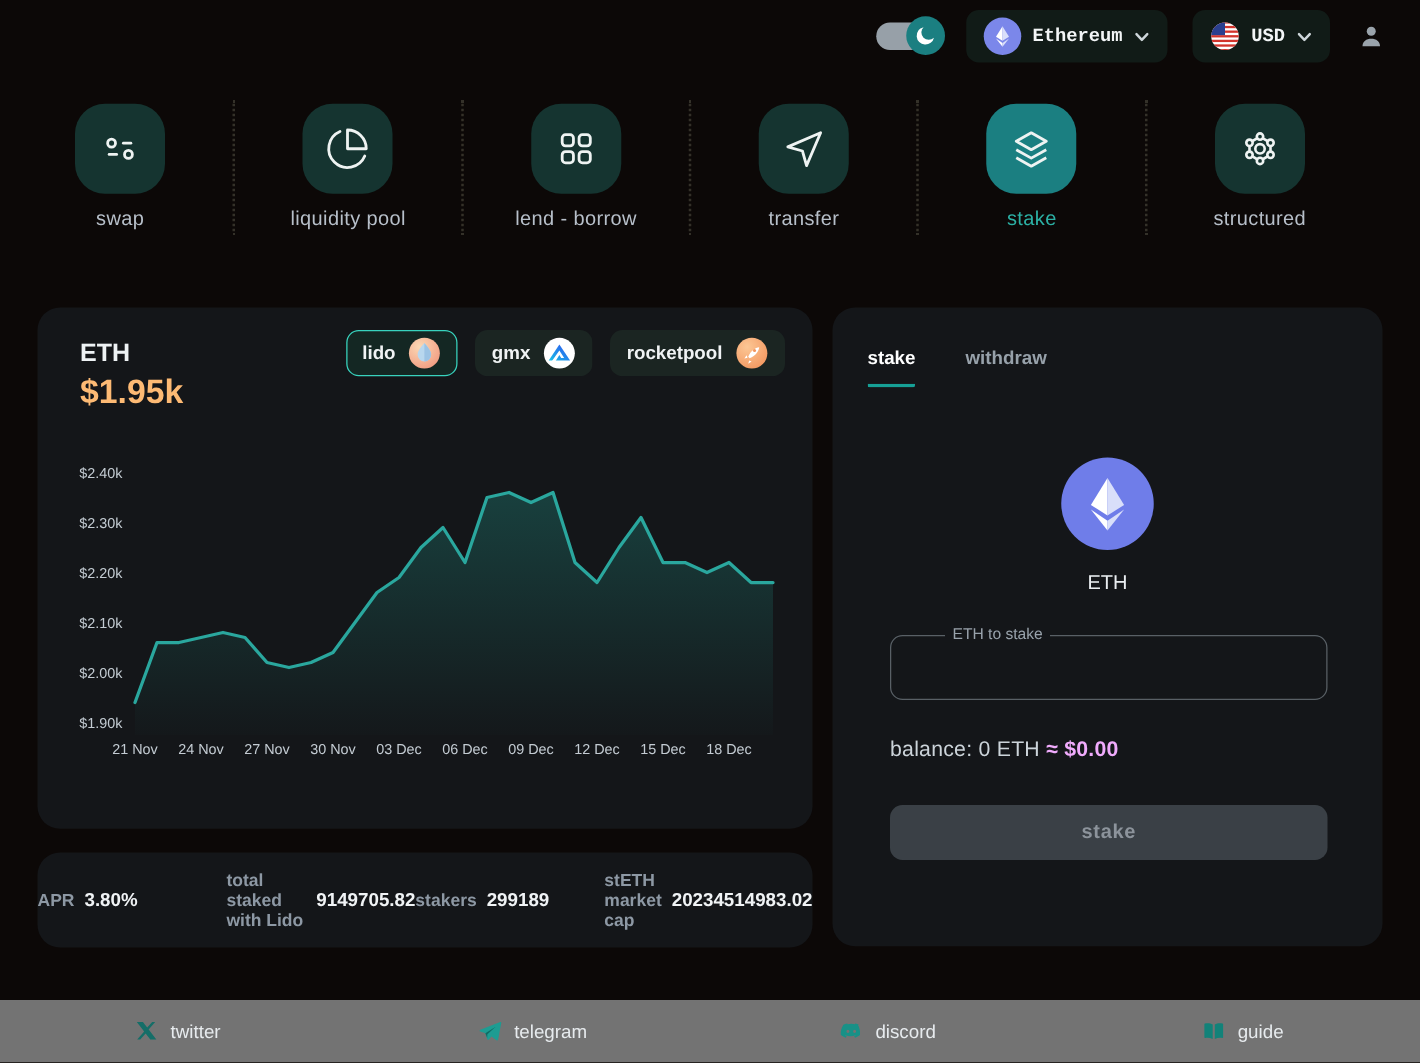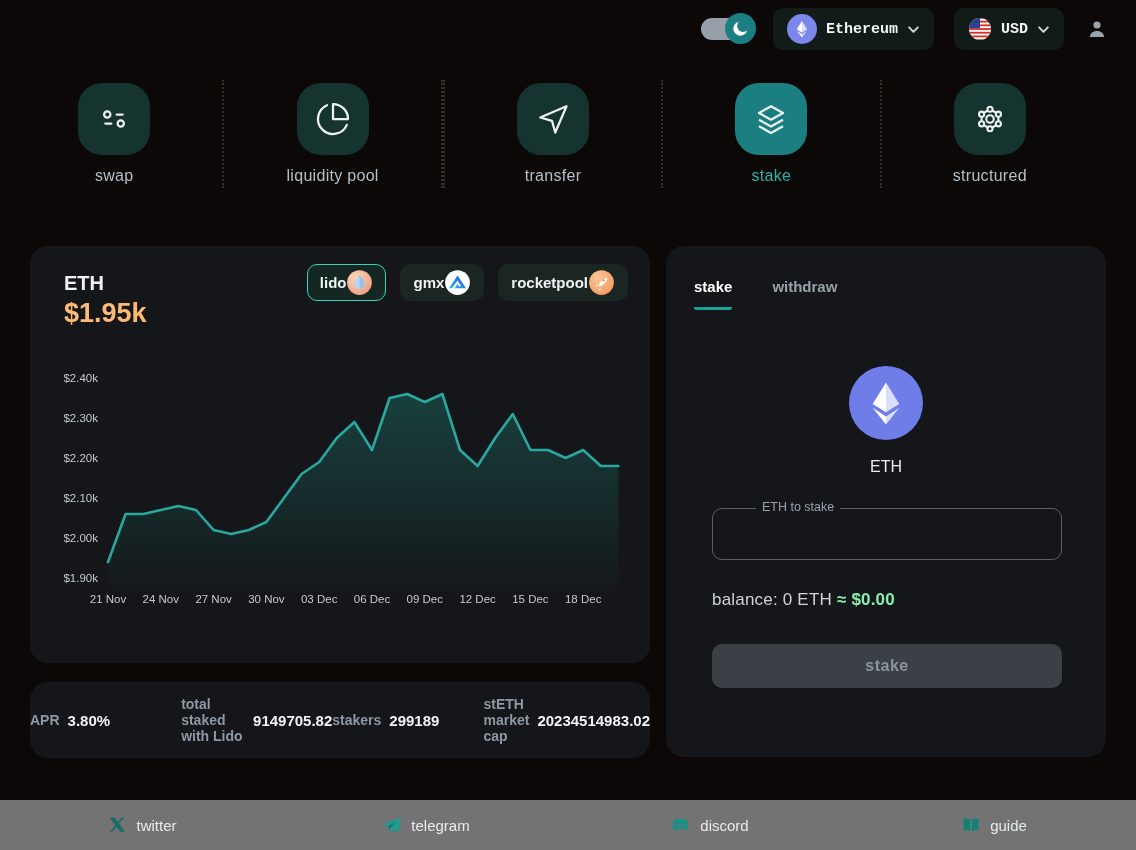--- a/index.html
+++ b/index.html
@@ -34,21 +34,21 @@
 
   
   .card{position:absolute;background:#141619;border-radius:18px;}
   .chart-card{left:30px;top:246px;width:620px;height:417px;}
   .stats-card{left:30px;top:682px;width:620px;height:76px;display:grid;grid-template-columns:repeat(4,1fr);align-items:center;}
   .stake-card{left:666px;top:246px;width:440px;height:511px;}
 
   .asset-title{position:absolute;left:34px;top:26px;font-size:20px;font-weight:bold;color:#eef2f4;}
   .asset-price{position:absolute;left:34px;top:52px;font-size:27px;font-weight:bold;color:#fdba74;}
   .providers{position:absolute;right:22px;top:18px;display:flex;gap:14px;}
-  .provider{display:flex;align-items:center;height:37px;padding:0 12px;border-radius:10px;
+  .provider{display:flex;align-items:center;gap:10px;height:37px;padding:0 12px;border-radius:10px;
             background:#1b2522;border:1.5px solid transparent;color:#f0f3f4;
             font-family:inherit;font-size:15px;font-weight:bold;cursor:pointer;}
   .provider.is-active{border-color:#38d3be;background:#142723;}
   .provider svg{width:27px;height:27px;}
 
   .chart-svg{position:absolute;left:0;top:112px;}
 
   .stat{display:flex;flex-direction:row;align-items:center;gap:8px;}
   .stat-label{font-size:14px;font-weight:bold;color:#8d98a4;}
   .stat-value{font-size:15px;font-weight:bold;color:#f0f3f5;}
@@ -63,21 +63,21 @@
            display:flex;align-items:center;justify-content:center;}
   .eth-big svg{width:56px;height:56px;}
   .eth-big-label{position:absolute;left:0;top:212px;width:100%;text-align:center;font-size:16px;color:#e9edf0;}
   .input-box{position:absolute;left:46px;top:262px;width:350px;height:52px;
              border:1px solid #596066;border-radius:10px;}
   .input-box .float-label{position:absolute;top:-9px;left:13px;background:#141619;
              padding:0 6px;font-size:12.5px;color:#98a2ab;margin-left:30px;}
   .input-box input{width:100%;height:100%;background:transparent;border:none;outline:none;
              color:#fff;font-size:16px;padding:0 14px;font-family:inherit;}
   .balance{position:absolute;left:46px;top:344px;font-size:17px;color:#ccd4da;letter-spacing:.2px;}
-  .balance b{color:#86efac;font-weight:bold;text-align:center;}
+  .balance b{color:#f0abfc;font-weight:bold;text-align:center;}
   .stake-btn{position:absolute;left:46px;top:398px;width:350px;height:44px;border-radius:10px;
              background:#3a4046;border:none;color:#8c939b;font-family:inherit;
              font-size:16px;font-weight:bold;letter-spacing:.5px;cursor:pointer;}
 
   
   .footer{position:absolute;left:0;bottom:0;width:1136px;height:50px;background:#737373;
           display:flex;align-items:center;}
   .f-link{flex:1;display:flex;align-items:center;justify-content:center;gap:9px;
           color:#e7ebee;font-size:15px;cursor:pointer;}
   .f-link svg{width:20px;height:20px;}
@@ -163,20 +163,31 @@
     <div class="nav-tile">
       <svg viewBox="0 0 24 24" fill="none" stroke="currentColor" stroke-width="1.5" stroke-linecap="round" stroke-linejoin="round">
         <path d="M21.21 15.89A10 10 0 1 1 8 2.83"></path>
         <path d="M22 12A10 10 0 0 0 12 2v10z"></path>
       </svg>
     </div>
     <div class="nav-label">liquidity pool</div>
   </div>
   <div class="nav-sep"></div>
 
+  <div class="nav-item">
+    <div class="nav-tile">
+      <svg viewBox="0 0 24 24" fill="none" stroke="currentColor" stroke-width="1.5">
+        <rect x="4.5" y="4.5" width="6" height="6" rx="1.8"></rect>
+          <rect x="13.5" y="4.5" width="6" height="6" rx="1.8"></rect>
+        <rect x="4.5" y="13.5" width="6" height="6" rx="1.8"></rect>
+          <rect x="13.5" y="13.5" width="6" height="6" rx="1.8"></rect>
+      </svg>
+    </div>
+    <div class="nav-label">lend - borrow</div>
+  </div>
   <div class="nav-sep"></div>
 
   <div class="nav-item">
     <div class="nav-tile">
       <svg viewBox="0 0 24 24" fill="none" stroke="currentColor" stroke-width="1.5" stroke-linejoin="round">
         <polygon points="3.5,11 21,3.5 13.5,21 11.3,13.2 3.5,11"></polygon>
       </svg>
     </div>
     <div class="nav-label">transfer</div>
   </div>

